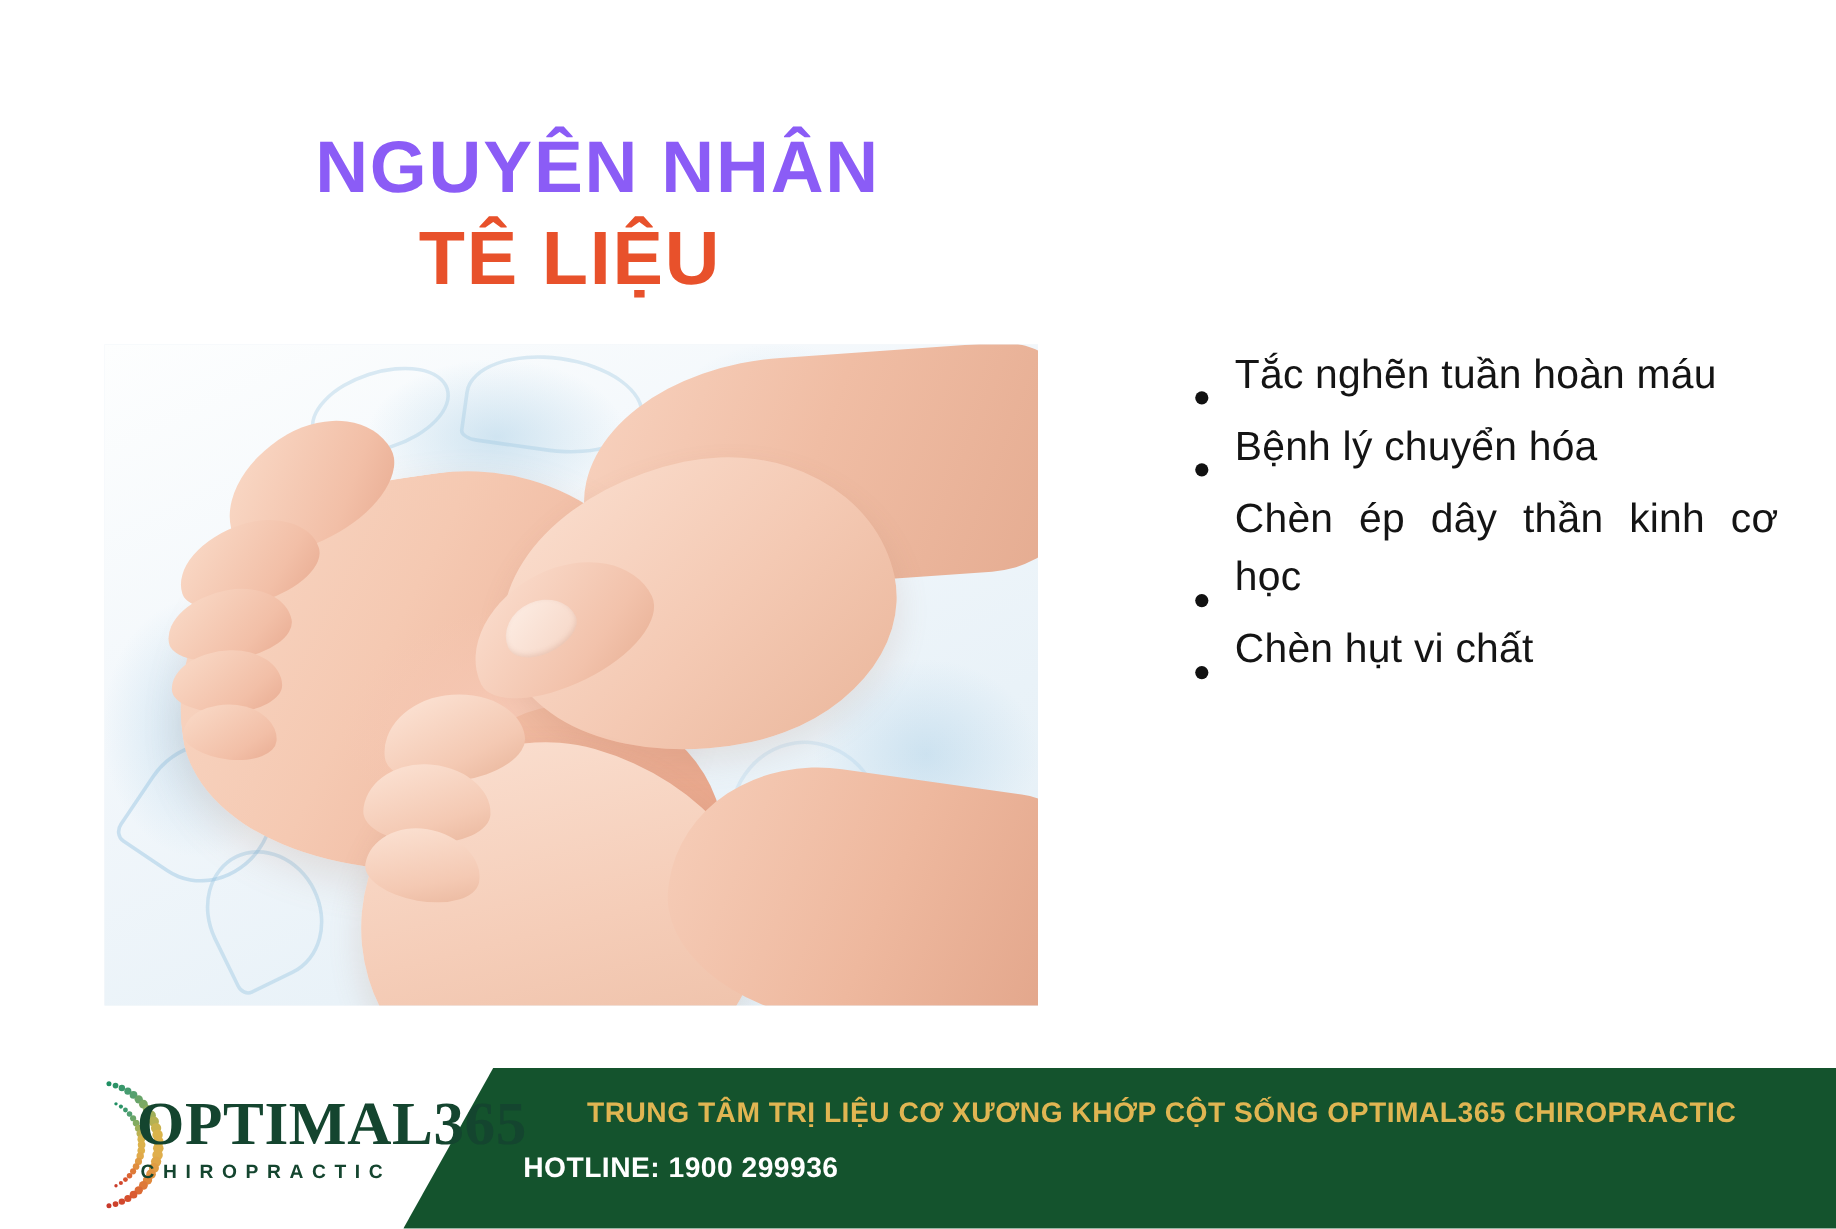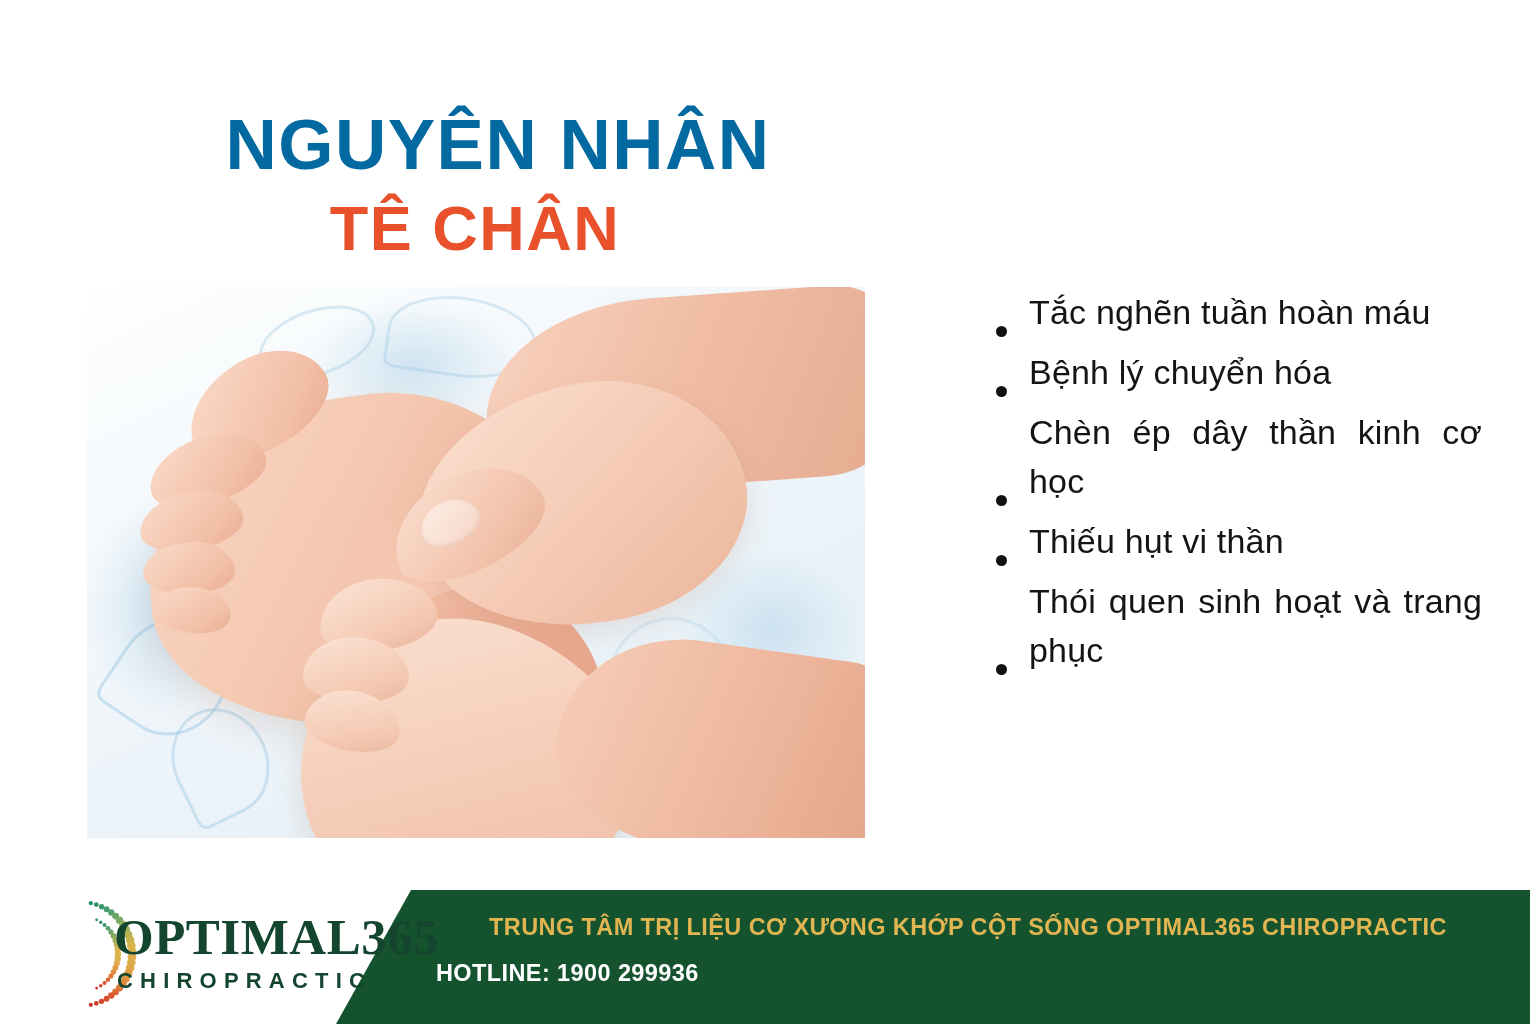--- a/index.html
+++ b/index.html
@@ -21,24 +21,24 @@
 
   
   .title-block {
     position: absolute;
     left: 0;
     top: 104px;
     width: 950px;
     text-align: center;
   }
   .title-line1 {
-    font-size: 71px;
+    font-size: 61px;
     font-weight: 700;
     letter-spacing: 1.5px;
-    color: #0369a1;
+    color: #8b5cf6;
     line-height: 1.15;
     white-space: nowrap;
     padding-left: 46px;
   }
   .title-line2 {
     font-size: 63px;
     font-weight: 700;
     letter-spacing: 1.5px;
     color: #E8512B;
     line-height: 1.15;
@@ -286,37 +286,37 @@
   }
   .logo-word {
     font-family: "Liberation Serif", serif;
     font-size: 51px;
     font-weight: 700;
     color: #14452F;
     letter-spacing: 0.5px;
     line-height: 1;
   }
   .logo-sub {
-    font-size: 22px;
+    font-size: 16px;
     font-weight: 700;
     color: #14452F;
     letter-spacing: 7.2px;
     line-height: 1;
     margin-top: 7px;
     margin-left: 3px;
   }
 </style>
 </head>
 <body>
 
 <div id="poster">
 
   <div class="title-block">
     <div class="title-line1">NGUYÊN NHÂN</div>
-    <div class="title-line2">TÊ CHÂN</div>
+    <div class="title-line2">TÊ LIỆU</div>
   </div>
 
   <div class="photo-frame">
     <div class="photo-canvas">
       <div class="swirl sw1"></div>
       <div class="swirl sw2"></div>
       <div class="swirl sw3"></div>
       <div class="swirl sw4"></div>
       <div class="swirl sw5"></div>
       <div class="swirl sw6"></div>
@@ -354,25 +354,21 @@
     <div class="bullet-row">
       <span class="bullet-dot"></span>
       <span class="bullet-text">Bệnh lý chuyển hóa</span>
     </div>
     <div class="bullet-row">
       <span class="bullet-dot"></span>
       <span class="bullet-text">Chèn ép dây thần kinh cơ học</span>
     </div>
     <div class="bullet-row">
       <span class="bullet-dot"></span>
-      <span class="bullet-text">Thiếu hụt vi thần</span>
-    </div>
-    <div class="bullet-row">
-      <span class="bullet-dot"></span>
-      <span class="bullet-text">Thói quen sinh hoạt và trang phục</span>
+      <span class="bullet-text">Chèn hụt vi chất</span>
     </div>
   </div>
 
   <div class="footer-banner">
     <div class="footer-line1">TRUNG TÂM TRỊ LIỆU CƠ XƯƠNG KHỚP CỘT SỐNG OPTIMAL365 CHIROPRACTIC</div>
     <div class="footer-row2">
       <div class="footer-hotline">HOTLINE: 1900 299936</div>
     </div>
   </div>
 

